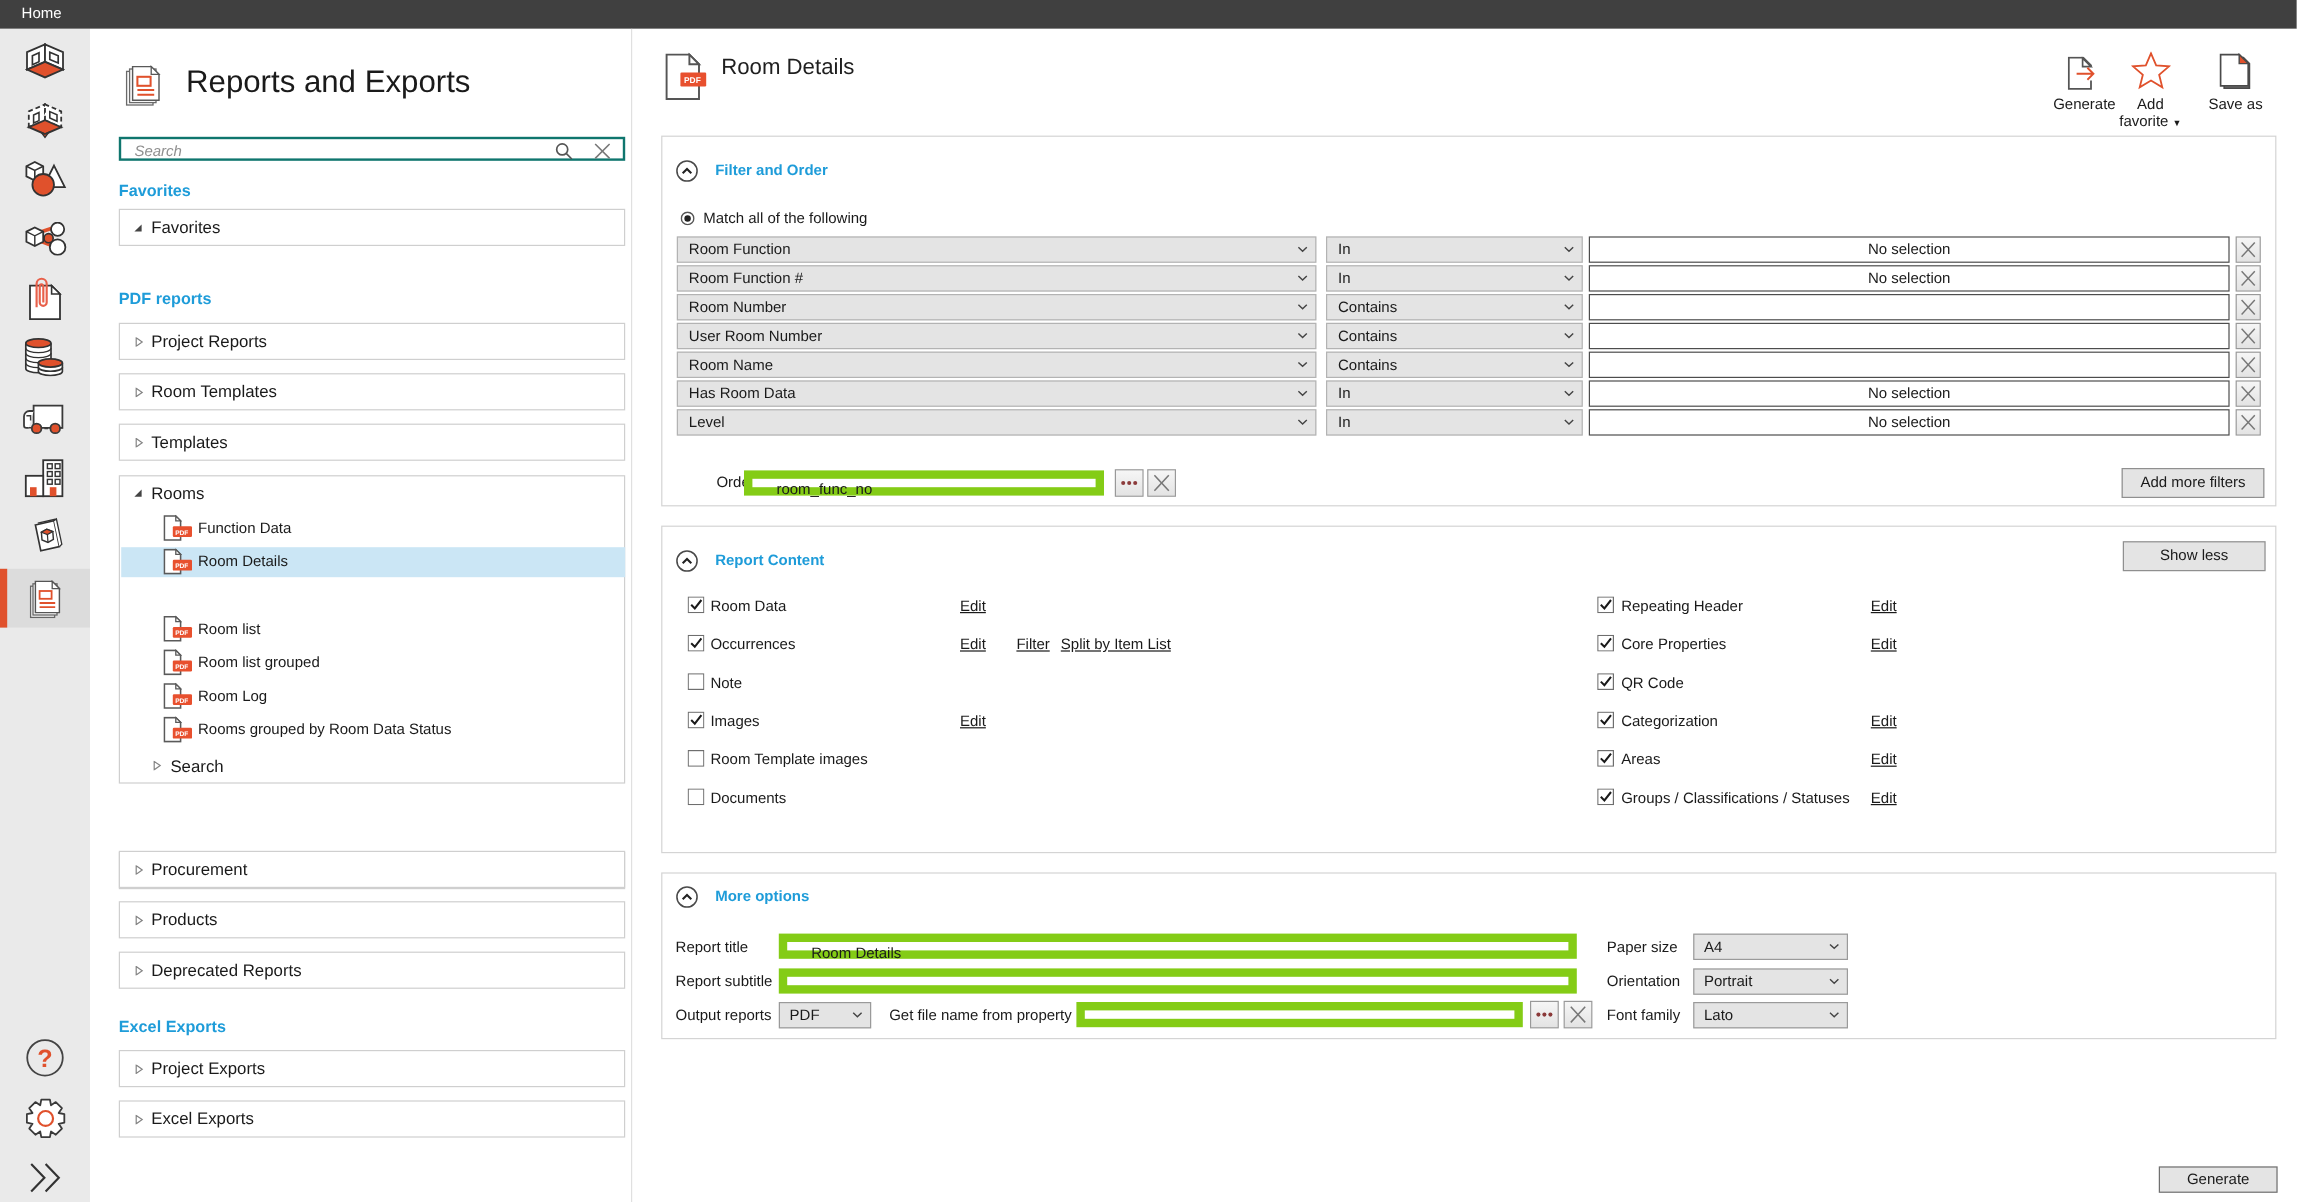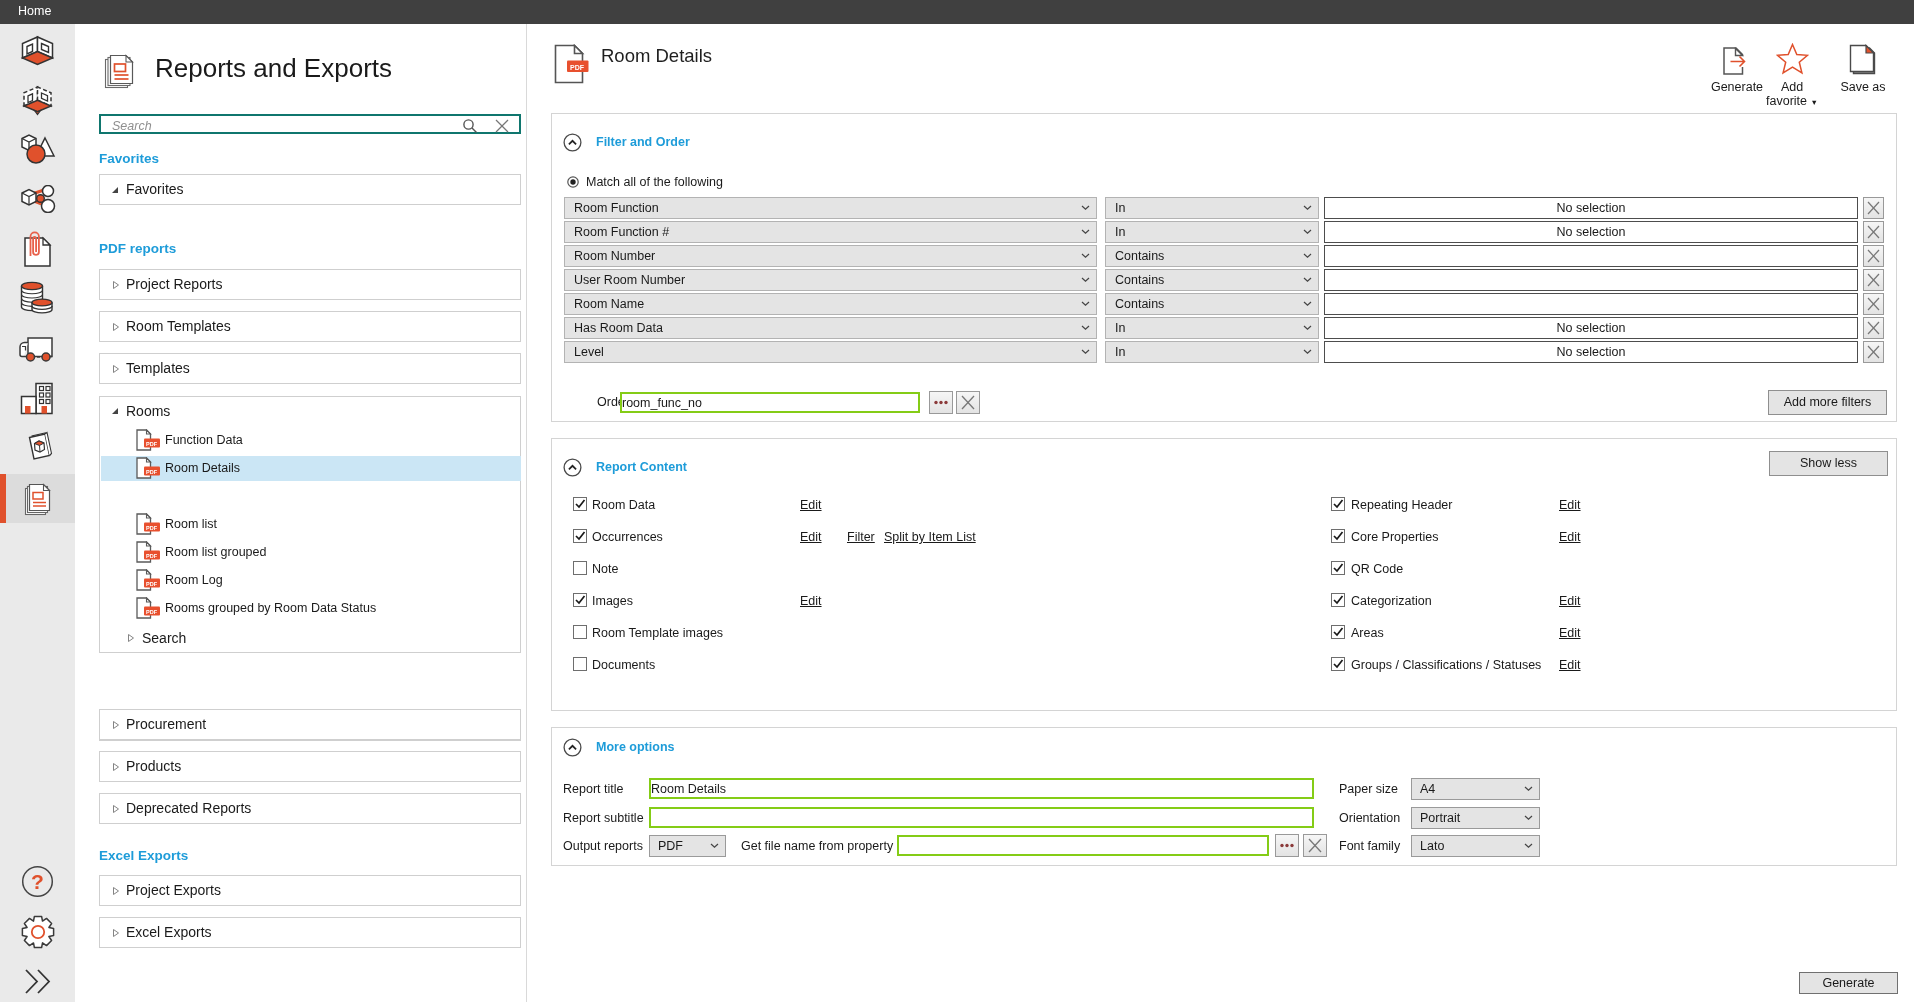--- a/index.html
+++ b/index.html
@@ -34,21 +34,21 @@
 .ptitle { position:absolute; left:44px; color:#1e9cd9; font-size:12.5px; font-weight:bold;text-align:center; }
 .circbtn { position:absolute; left:11px; width:19px; height:19px; }
 .ddrow { position:absolute; height:22px; background:#e4e4e4; border:1px solid #b3b3b3; font-size:12.5px; line-height:20px; padding-left:9px; color:#1a1a1a; }
 .ddrow .chev { position:absolute; right:6px; top:7px; line-height:0; }
 .dd .chev { line-height:0; }
 .valfield { position:absolute; height:22px; background:#fff; border:1px solid #4d4d4d; font-size:12.5px; line-height:20px; text-align:center; }
 .xbtn { position:absolute; width:21px; height:22px; background:linear-gradient(#f6f6f6,#e3e3e3); border:1px solid #999; }
 .btn { position:absolute; background:#e4e4e4; border:1px solid #8f8f8f; font-size:12.5px; text-align:center; color:#1a1a1a; }
 .editlink { position:absolute; font-size:12.5px; color:#1a1a1a; text-decoration:underline; }
 .flabel { position:absolute; font-size:12.5px; color:#1a1a1a; }
-.inputbox { position:absolute; background:#fff; border:2px solid #84cc16; font-size:12.5px; line-height:19px; padding-left:0; }
+.inputbox { position:absolute; background:#fff; border:7px solid #84cc16; font-size:12.5px; line-height:19px; padding-left:20px; }
 .dd { position:absolute; height:22px; background:#e4e4e4; border:1px solid #9a9a9a; font-size:12.5px; line-height:20px; padding-left:8px; }
 </style>
 </head>
 <body>
 <div id="page">
   <svg width="0" height="0" style="position:absolute">
     <defs>
       <g id="cbch">
         <rect x="0.5" y="0.5" width="13" height="13" fill="#fff" stroke="#6e6e6e" stroke-width="1"></rect>
         <path d="M3 7 L6 10 L11.5 3" fill="none" stroke="#1a1a1a" stroke-width="1.7"></path>

